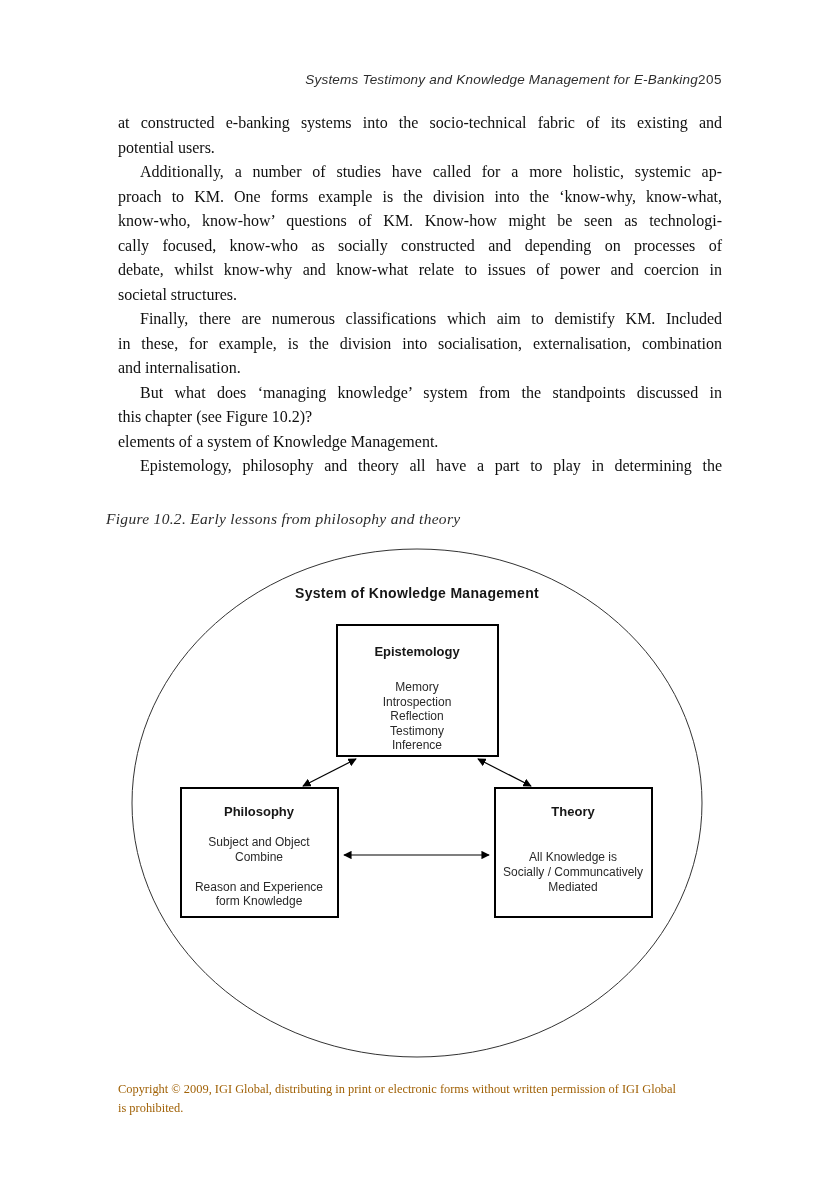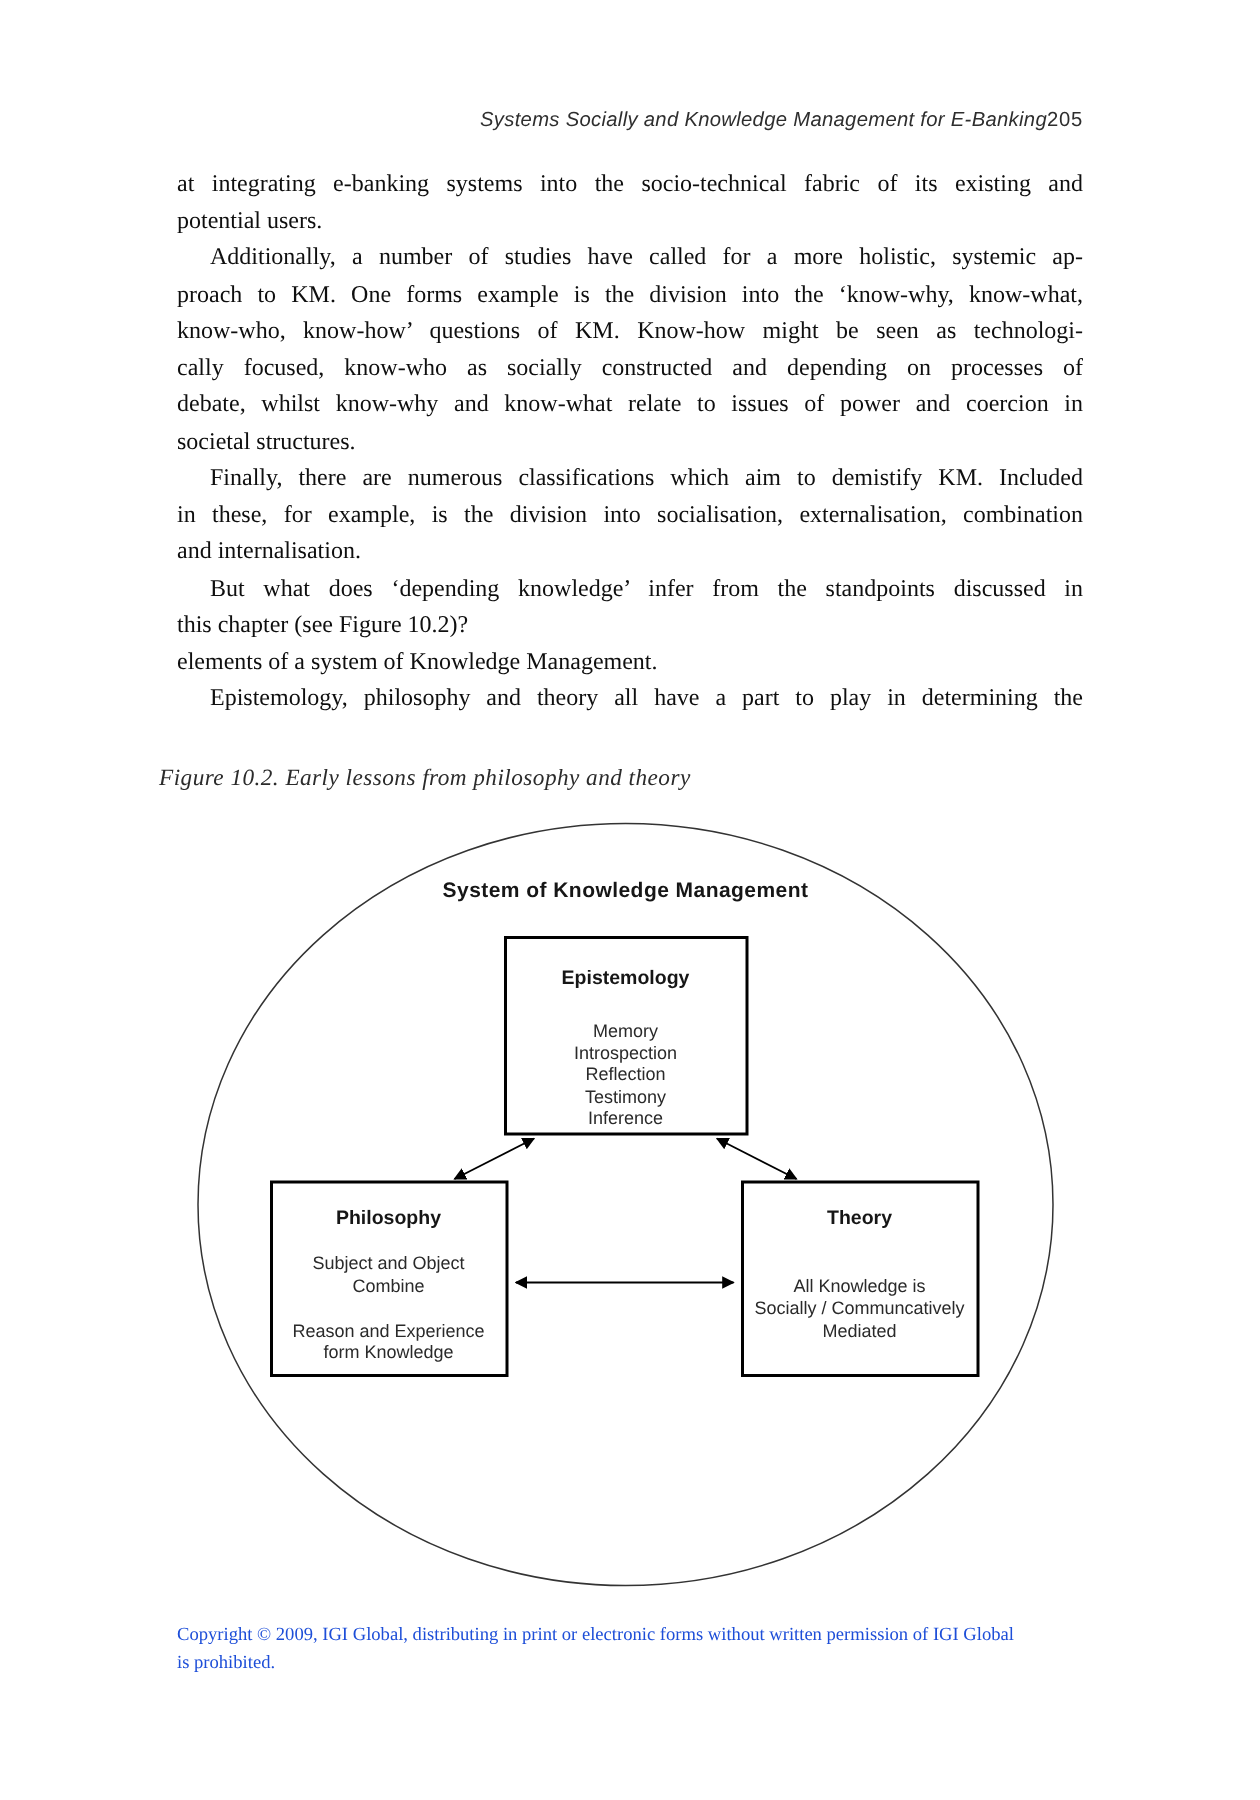--- a/index.html
+++ b/index.html
@@ -27,47 +27,47 @@
   .diagram { position:absolute; left:0; top:540px; }
   .d-label  { font-family:"Liberation Sans", sans-serif; font-weight:700; font-size:14px; fill:#161616; letter-spacing:.3px; }
   .d-title  { font-family:"Liberation Sans", sans-serif; font-weight:700; font-size:13px; fill:#161616; }
   .d-item   { font-family:"Liberation Sans", sans-serif; font-size:12px; fill:#2a2a2a; }
   .d-box    { fill:#ffffff; stroke:#000000; stroke-width:2; }
   .d-ellipse{ fill:none; stroke:#333333; stroke-width:1; }
   .d-arrow  { stroke:#000000; stroke-width:1.2; }
 
   
   .footer { position:absolute; left:118px; top:1080px; width:620px;
-            font-size:12.4px; line-height:18.5px; color:#1d4ed8; }
+            font-size:12.4px; line-height:18.5px; color:#a16207; }
 </style>
 </head>
 <body>
 
 <div class="page">
 
   <div class="running-header">
-    <span>Systems Socially and Knowledge Management for E-Banking</span><span class="page-num">205</span>
+    <span>Systems Testimony and Knowledge Management for E-Banking</span><span class="page-num">205</span>
   </div>
 
   <div class="body-text">
-    <div class="bl">at integrating e-banking systems into the socio-technical fabric of its existing and</div>
+    <div class="bl">at constructed e-banking systems into the socio-technical fabric of its existing and</div>
     <div class="bl last">potential users.</div>
 
     <div class="bl ind">Additionally, a number of studies have called for a more holistic, systemic ap-</div>
     <div class="bl">proach to KM. One forms example is the division into the ‘know-why, know-what,</div>
     <div class="bl">know-who, know-how’ questions of KM. Know-how might be seen as technologi-</div>
     <div class="bl">cally focused, know-who as socially constructed and depending on processes of</div>
     <div class="bl">debate, whilst know-why and know-what relate to issues of power and coercion in</div>
     <div class="bl last">societal structures.</div>
 
     <div class="bl ind">Finally, there are numerous classifications which aim to demistify KM. Included</div>
     <div class="bl">in these, for example, is the division into socialisation, externalisation, combination</div>
     <div class="bl last">and internalisation.</div>
 
-    <div class="bl ind">But what does ‘depending knowledge’ infer from the standpoints discussed in</div>
+    <div class="bl ind">But what does ‘managing knowledge’ system from the standpoints discussed in</div>
     <div class="bl last">this chapter (see Figure 10.2)?</div>
 
     <div class="bl last">elements of a system of Knowledge Management.</div>
     <div class="bl ind">Epistemology, philosophy and theory all have a part to play in determining the</div>
   </div>
 
   <div class="fig-caption">Figure 10.2. Early lessons from philosophy and theory</div>
 
   <svg class="diagram" width="840" height="530" viewBox="0 0 840 530">
     <defs>

